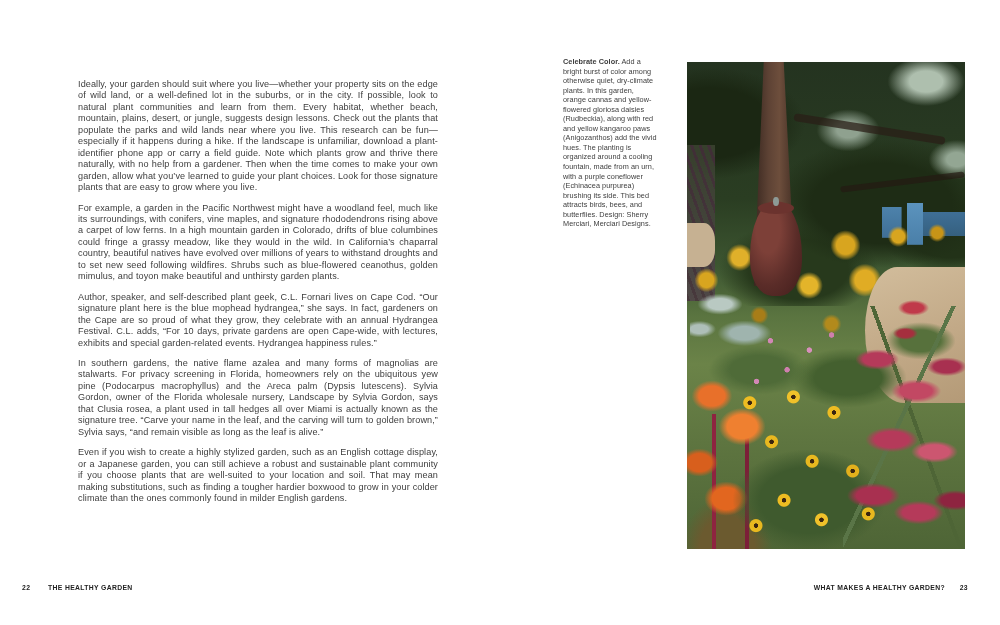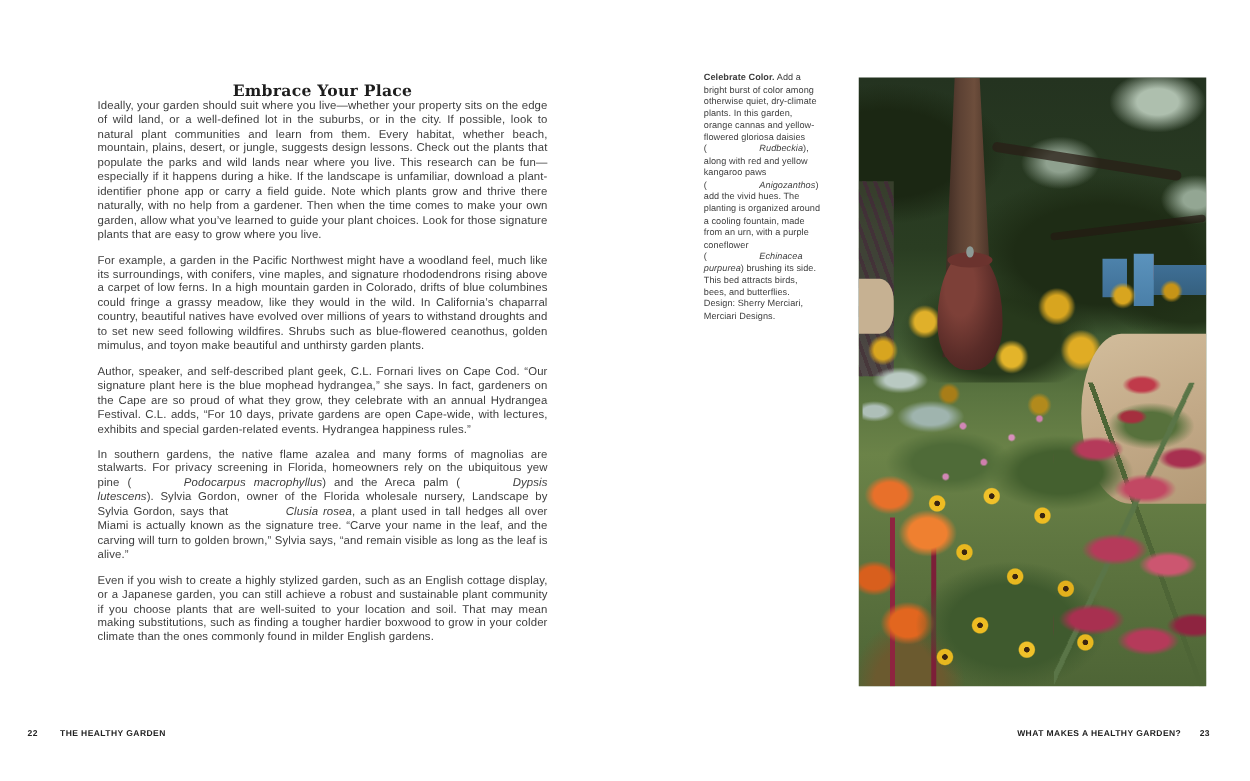--- a/index.html
+++ b/index.html
@@ -6,21 +6,21 @@
   .spread{position:relative;width:1000px;height:625px;background:#ffffff;overflow:hidden;
           font-family:"Liberation Sans",sans-serif;color:#3d3d3d;}
 
   
   .heading{position:absolute;left:78px;top:57px;width:360px;text-align:center;
            font-family:"DejaVu Serif","Liberation Serif",serif;font-weight:700;
            font-size:12.5px;letter-spacing:.2px;color:#1d1d1d;}
   .bodycol{position:absolute;left:78px;top:79px;width:360px;}
   .bodycol p{margin:0 0 9px 0;font-size:9.1px;line-height:11.45px;text-align:justify;
              letter-spacing:.1px;color:#3d3d3d;}
-  .seg-i{font-style:italic;padding-left:42px;}
+  .seg-i{}
   .seg-b{font-weight:700;margin-top:40px;}
 
   
   .caption{position:absolute;left:563px;top:57px;width:95px;font-size:7.3px;
            line-height:9.55px;color:#3d3d3d;letter-spacing:.05px;}
 
   
   .foot{position:absolute;top:584px;font-size:6.8px;font-weight:700;letter-spacing:.35px;color:#222;}
   .foot-num-l{left:22px;}
   .foot-label-l{left:48px;}
@@ -123,21 +123,20 @@
     radial-gradient(ellipse 32px 15px at 62% 85%, #b53a5a 0 50%, transparent 78%),
     radial-gradient(ellipse 28px 13px at 92% 80%, #8e2440 0 50%, transparent 78%),
     linear-gradient(115deg, rgba(0,0,0,0) 46%, #5a7547 46% 48%, rgba(0,0,0,0) 48%),
     linear-gradient(70deg, rgba(0,0,0,0) 55%, #4e6536 55% 57%, rgba(0,0,0,0) 57%);}
 </style>
 </head>
 <body>
 
 <div class="spread">
 
-  <h1 class="heading">Embrace Your Place</h1>
 
   <div class="bodycol">
     <p><span>Ideally, your garden should suit where you live—whether your property sits on the edge of wild land, or a well-defined lot in the suburbs, or in the city. If possible, look to natural plant communities and learn from them. Every habitat, whether beach, mountain, plains, desert, or jungle, suggests design lessons. Check out the plants that populate the parks and wild lands near where you live. This research can be fun—especially if it happens during a hike. If the landscape is unfamiliar, download a plant-identifier phone app or carry a field guide. Note which plants grow and thrive there naturally, with no help from a gardener. Then when the time comes to make your own garden, allow what you’ve learned to guide your plant choices. Look for those signature plants that are easy to grow where you live.</span></p>
     <p><span>For example, a garden in the Pacific Northwest might have a woodland feel, much like its surroundings, with conifers, vine maples, and signature rhododendrons rising above a carpet of low ferns. In a high mountain garden in Colorado, drifts of blue columbines could fringe a grassy meadow, like they would in the wild. In California’s chaparral country, beautiful natives have evolved over millions of years to withstand droughts and to set new seed following wildfires. Shrubs such as blue-flowered ceanothus, golden mimulus, and toyon make beautiful and unthirsty garden plants.</span></p>
     <p><span>Author, speaker, and self-described plant geek, C.L. Fornari lives on Cape Cod. “Our signature plant here is the blue mophead hydrangea,” she says. In fact, gardeners on the Cape are so proud of what they grow, they celebrate with an annual Hydrangea Festival. C.L. adds, “For 10 days, private gardens are open Cape-wide, with lectures, exhibits and special garden-related events. Hydrangea happiness rules.”</span></p>
     <p><span>In southern gardens, the native flame azalea and many forms of magnolias are stalwarts. For privacy screening in Florida, homeowners rely on the ubiquitous yew pine (</span><span class="seg-i">Podocarpus macrophyllus</span><span>) and the Areca palm (</span><span class="seg-i">Dypsis lutescens</span><span>). Sylvia Gordon, owner of the Florida wholesale nursery, Landscape by Sylvia Gordon, says that </span><span class="seg-i">Clusia rosea</span><span>, a plant used in tall hedges all over Miami is actually known as the signature tree. “Carve your name in the leaf, and the carving will turn to golden brown,” Sylvia says, “and remain visible as long as the leaf is alive.”</span></p>
     <p><span>Even if you wish to create a highly stylized garden, such as an English cottage display, or a Japanese garden, you can still achieve a robust and sustainable plant community if you choose plants that are well-suited to your location and soil. That may mean making substitutions, such as finding a tougher hardier boxwood to grow in your colder climate than the ones commonly found in milder English gardens.</span></p>
   </div>
 
   <div class="caption"><span class="seg-b">Celebrate Color.</span><span> Add a bright burst of color among otherwise quiet, dry-climate plants. In this garden, orange cannas and yellow-flowered gloriosa daisies (</span><span class="seg-i">Rudbeckia</span><span>), along with red and yellow kangaroo paws (</span><span class="seg-i">Anigozanthos</span><span>) add the vivid hues. The planting is organized around a cooling fountain, made from an urn, with a purple coneflower (</span><span class="seg-i">Echinacea purpurea</span><span>) brushing its side. This bed attracts birds, bees, and butterflies. Design: Sherry Merciari, Merciari Designs.</span></div>

